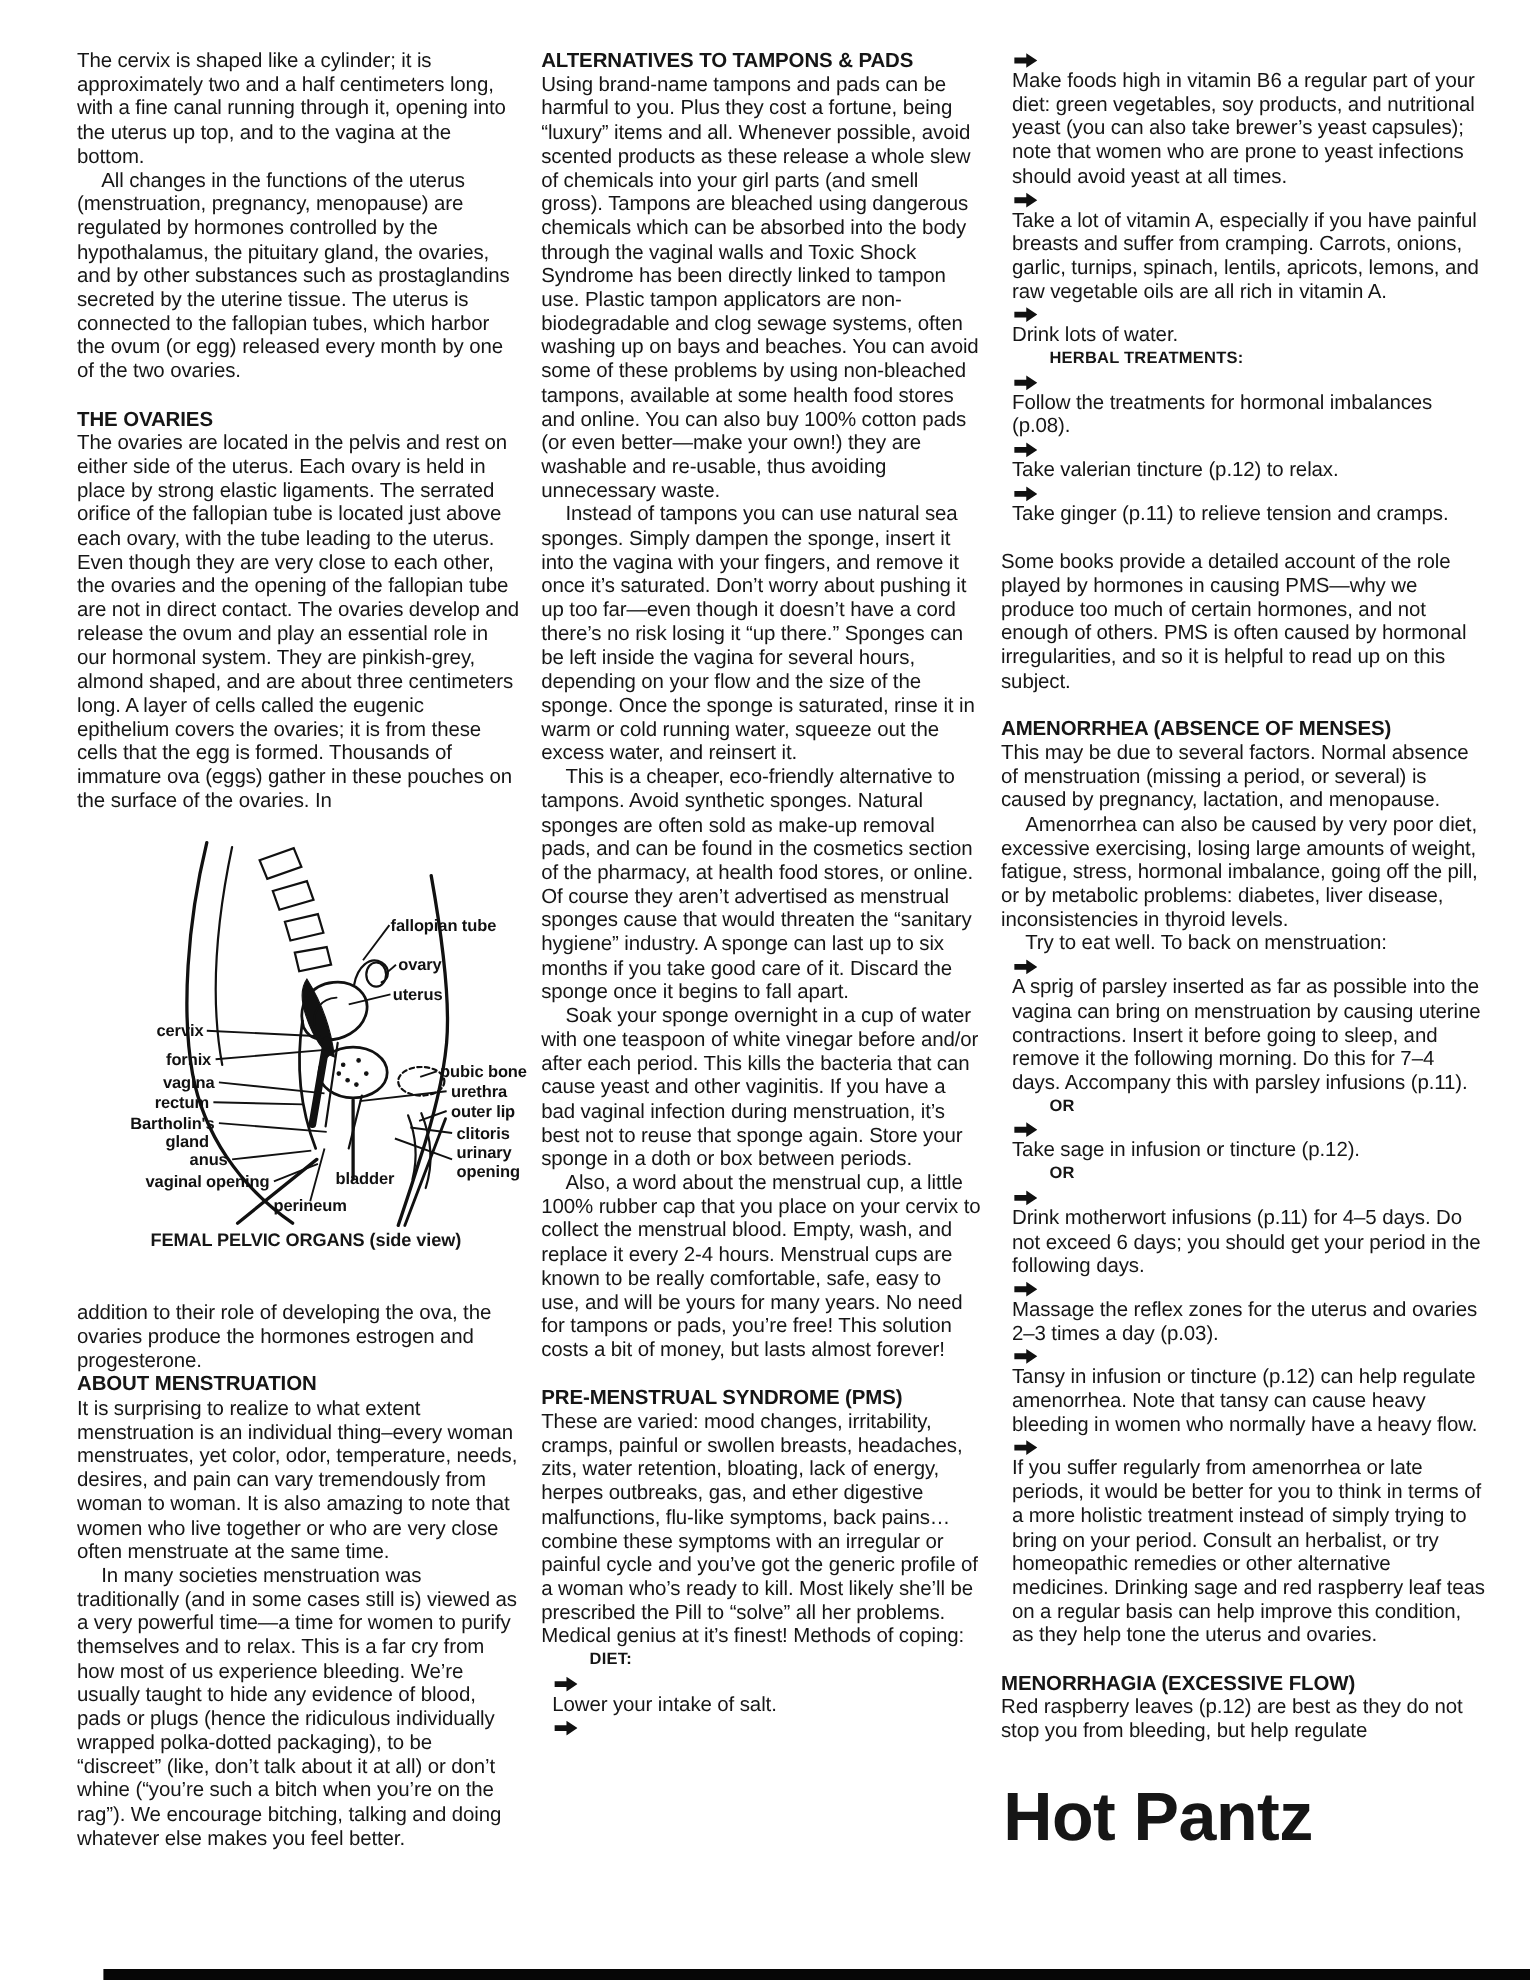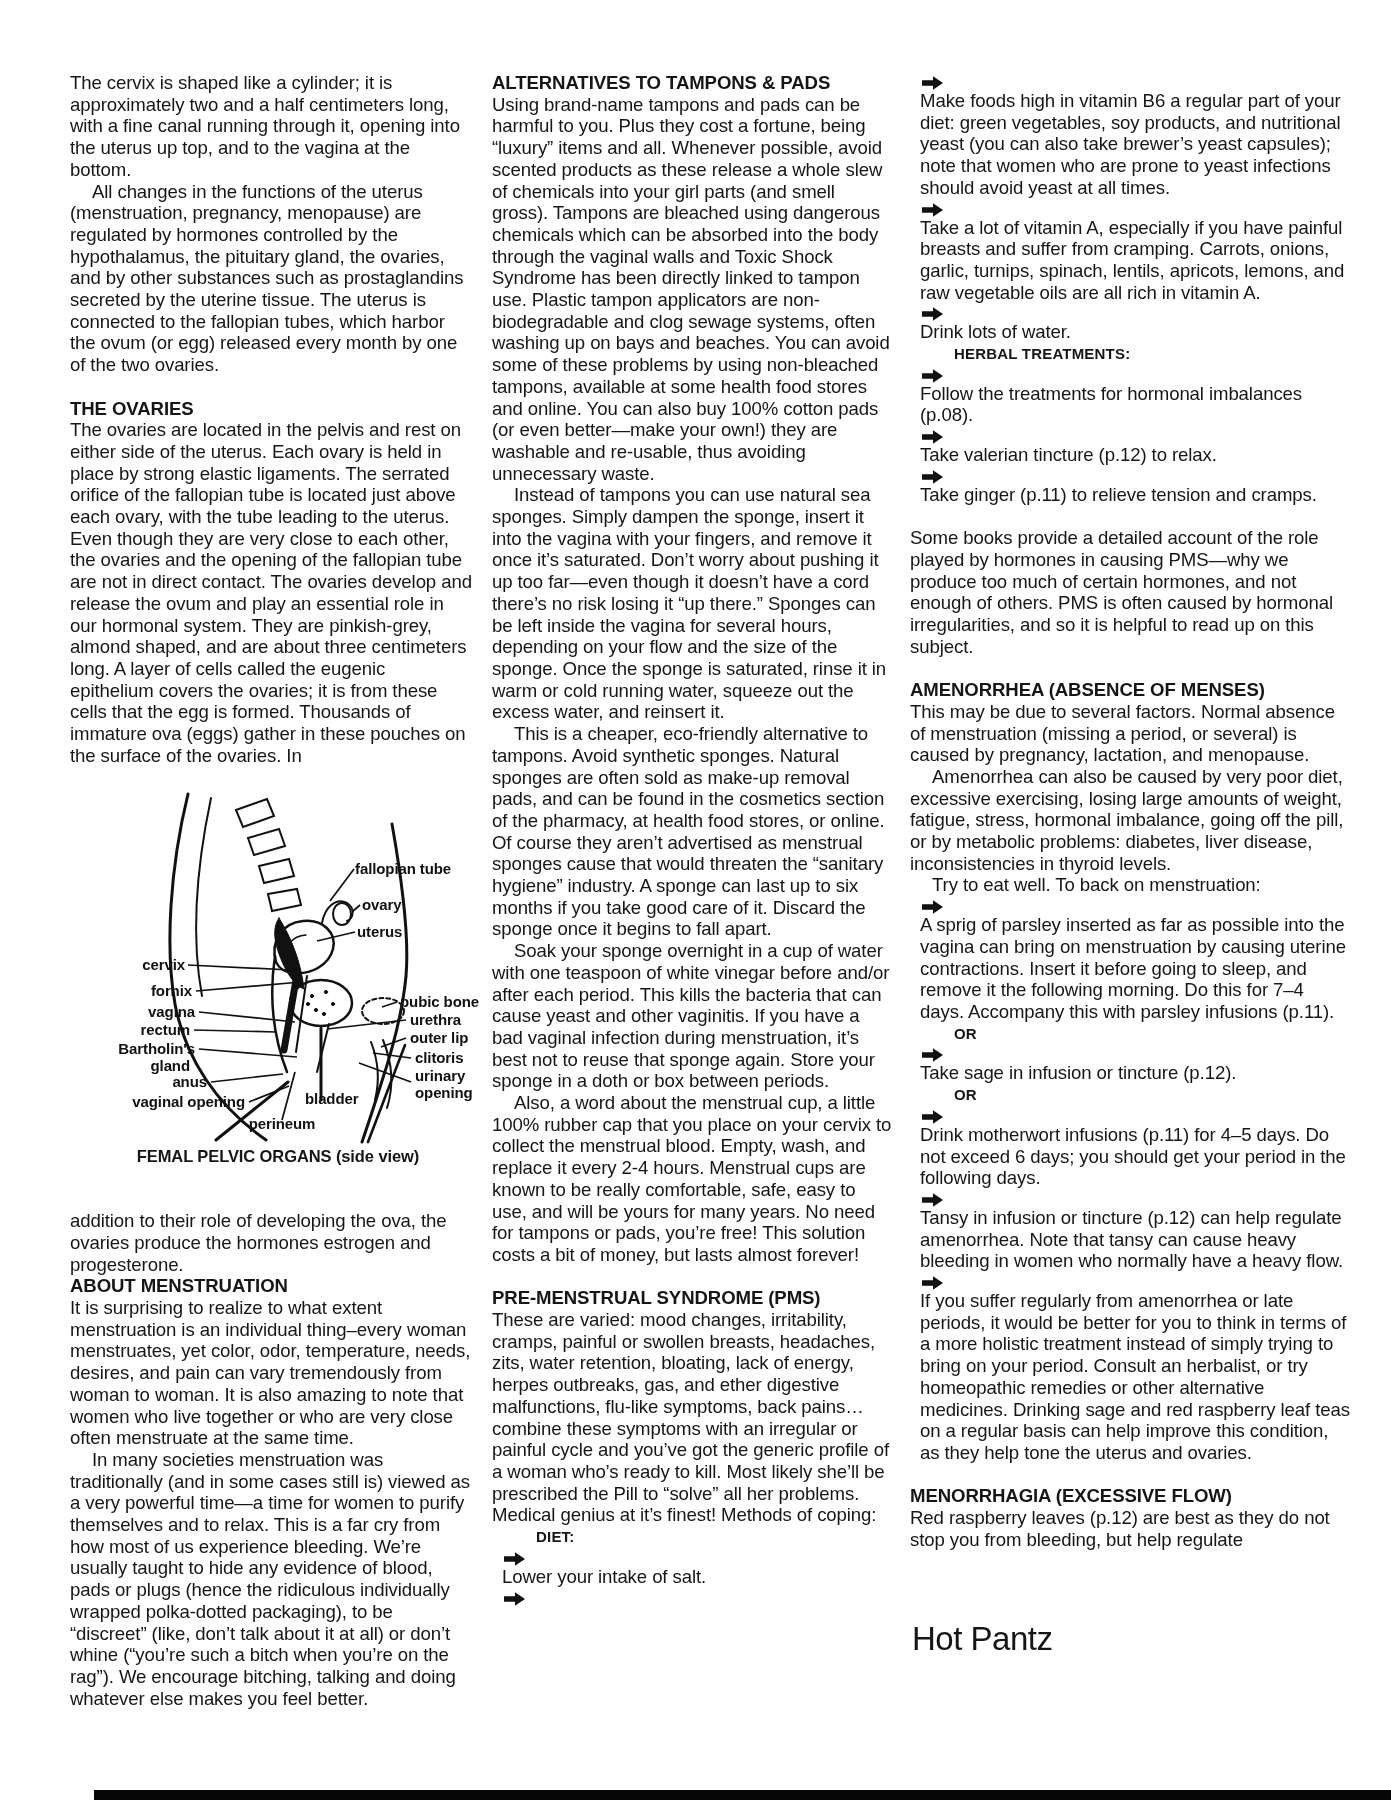--- a/index.html
+++ b/index.html
@@ -1,40 +1,40 @@
 <!DOCTYPE html>
 <html><head>
 <meta charset="utf-8">
 <style>
   html,body{margin:0;padding:0;background:#ffffff;}
   .page{
     position:relative;width:1391px;height:1800px;background:#ffffff;
     font-family:"Liberation Sans","DejaVu Sans",sans-serif;color:#161616;
     overflow:hidden;
   }
-  .cols{position:absolute;top:72px;left:70px;display:flex;gap:18px;}
+  .cols{position:absolute;top:44px;left:70px;display:flex;gap:18px;}
   .col{font-size:18.6px;line-height:21.7px;letter-spacing:-0.1px;}
   .col-1{width:404px;}
   .col-2{width:400px;}
   .col-3{width:441px;}
   p{margin:0;}
   .indent{text-indent:22px;}
   .head{font-weight:bold;}
   .gap{margin-top:21.7px;}
   .sub-label{font-weight:bold;font-size:15px;letter-spacing:.2px;margin-left:44px;line-height:21.7px;}
   .bullet{display:flex;align-items:flex-start;flex-direction:column;}
   .arr{flex:0 0 auto;width:21px;height:14px;margin:4px 0 0 12px;}
   .arr path{fill:#111;}
   .btxt{margin-left:10px;flex:1;}
   figure.diagram{margin:24px 0 42px 0;width:430px;padding:0;}
   .diagram svg{display:block;overflow:visible;}
   .diagram svg text{font-family:"Liberation Sans","DejaVu Sans",sans-serif;font-weight:bold;font-size:15px;fill:#111;}
   figcaption{font-weight:bold;font-size:16.5px;text-align:center;width:360px;margin:6px 0 0 28px;}
   .footer{position:absolute;left:912px;top:1622px;display:flex;align-items:baseline;}
-  .zine-name{font-size:33px;font-weight:normal;letter-spacing:-.5px;line-height:1;text-align:center;}
+  .zine-name{font-size:62px;font-weight:bold;letter-spacing:-.5px;line-height:1;text-align:center;}
   .page-num{font-size:112px;font-weight:bold;margin-left:32px;letter-spacing:-3px;line-height:1;}
   .edge-bar{position:absolute;left:94px;right:0;bottom:0;height:10px;background:#060606;}
   .art{stroke:#111;fill:none;stroke-linecap:round;}
   .lead{stroke:#111;stroke-width:1.7;fill:none;}
 </style>
 </head>
 <body>
 
 <div class="page">
   <div class="cols">
@@ -211,20 +211,26 @@
       <div class="bullet">
         <svg class="arr" viewBox="0 0 22 14">
             <path d="M0 4.2 h11.5 V0 L22 7 L11.5 14 V9.8 H0 z"></path>
           </svg>
         <span class="btxt">Drink motherwort infusions (p.11) for 4–5 days. Do not exceed 6 days; you should get your period in the following days.</span>
       </div>
       <div class="bullet">
         <svg class="arr" viewBox="0 0 22 14">
             <path d="M0 4.2 h11.5 V0 L22 7 L11.5 14 V9.8 H0 z"></path>
           </svg>
+        <span class="btxt">Massage the reflex zones for the uterus and ovaries 2–3 times a day (p.03).</span>
+      </div>
+      <div class="bullet">
+        <svg class="arr" viewBox="0 0 22 14">
+            <path d="M0 4.2 h11.5 V0 L22 7 L11.5 14 V9.8 H0 z"></path>
+          </svg>
         <span class="btxt">Tansy in infusion or tincture (p.12) can help regulate amenorrhea. Note that tansy can cause heavy bleeding in women who normally have a heavy flow.</span>
       </div>
       <div class="bullet">
         <svg class="arr" viewBox="0 0 22 14">
             <path d="M0 4.2 h11.5 V0 L22 7 L11.5 14 V9.8 H0 z"></path>
           </svg>
         <span class="btxt">If you suffer regularly from amenorrhea or late periods, it would be better for you to think in terms of a more holistic treatment instead of simply trying to bring on your period. Consult an herbalist, or try homeopathic remedies or other alternative medicines. Drinking sage and red raspberry leaf teas on a regular basis can help improve this condition, as they help tone the uterus and ovaries.</span>
       </div>
       <p class="head gap">MENORRHAGIA (EXCESSIVE FLOW)</p>
       <p class="body">Red raspberry leaves (p.12) are best as they do not stop you from bleeding, but help regulate</p>

